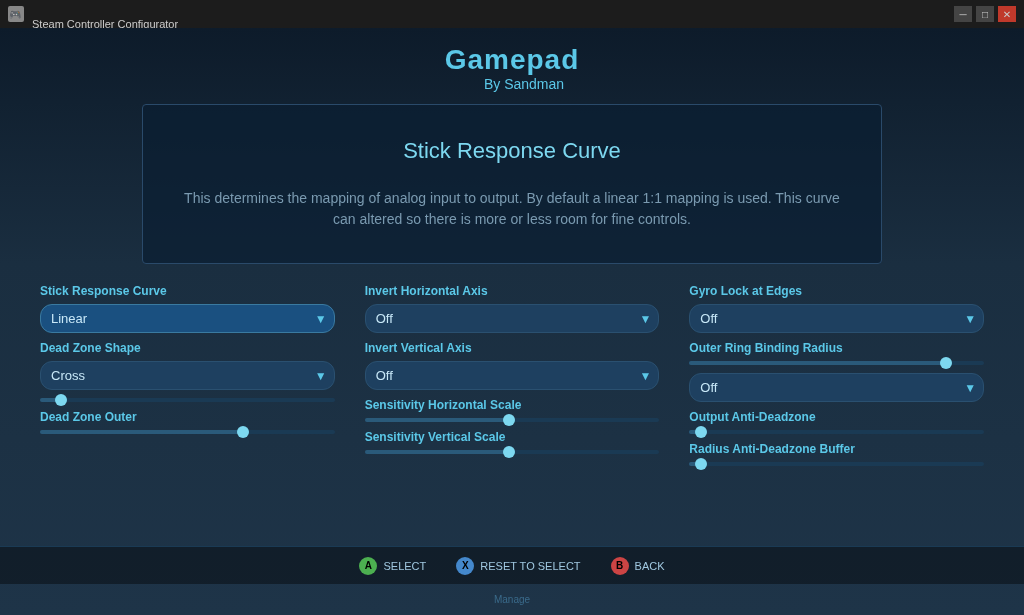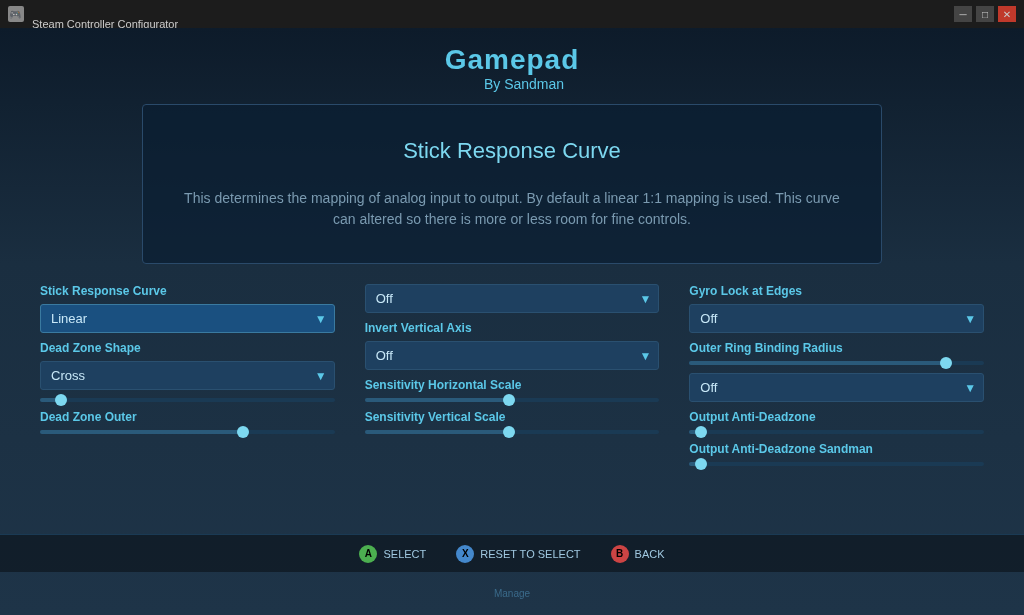--- a/index.html
+++ b/index.html
@@ -138,21 +138,21 @@
       position: relative;
       width: 100%;
     }
     .dropdown {
       width: 100%;
       background: #1e4060;
       border: 1px solid #2a5070;
       color: #c8e8f8;
       font-size: 13px;
       padding: 6px 28px 6px 10px;
-      border-radius: 3px;
+      border-radius: 12px;
       appearance: none;
       cursor: pointer;
       outline: none;
     }
     .dropdown-arrow {
       position: absolute;
       right: 8px;
       top: 50%;
       transform: translateY(-50%);
       color: #5bc8e8;
@@ -216,21 +216,21 @@
       color: #000;
     }
     .btn-circle.green { background: #4caf50; }
     .btn-circle.blue-x { background: #4488cc; }
     .btn-circle.red { background: #cc4444; }
 
     .footer-text {
       text-align: center;
       font-size: 10px;
       color: #3a6a8a;
-      padding: 16px 0;
+      padding: 10px 0;
     }
 
     
     .dropdown-highlighted {
       background: #1a5080;
       border-color: #3a7aa0;
     }
   </style>
 </head>
 <body>
@@ -300,20 +300,21 @@
           <div class="slider-fill" style="width: 70%"></div>
           <div class="slider-thumb" style="left: 67%"></div>
         </div>
       </div>
 
     </div>
 
     <div class="col">
 
       <div class="slider-container">
+        <div class="field-label">Invert Horizontal Axis</div>
         <div class="dropdown-wrapper">
           <select class="dropdown">
             <option>Off</option>
             <option>On</option>
           </select>
           <span class="dropdown-arrow">▼</span>
         </div>
       </div>
 
       <div class="slider-container">
@@ -378,21 +379,21 @@
 
       <div class="slider-container">
         <div class="field-label">Output Anti-Deadzone</div>
         <div class="slider-track">
           <div class="slider-fill" style="width: 5%"></div>
           <div class="slider-thumb" style="left: 2%"></div>
         </div>
       </div>
 
       <div class="slider-container">
-        <div class="field-label">Output Anti-Deadzone Sandman</div>
+        <div class="field-label">Radius Anti-Deadzone Buffer</div>
         <div class="slider-track">
           <div class="slider-fill" style="width: 5%"></div>
           <div class="slider-thumb" style="left: 2%"></div>
         </div>
       </div>
 
     </div>
 
   </div>
 

